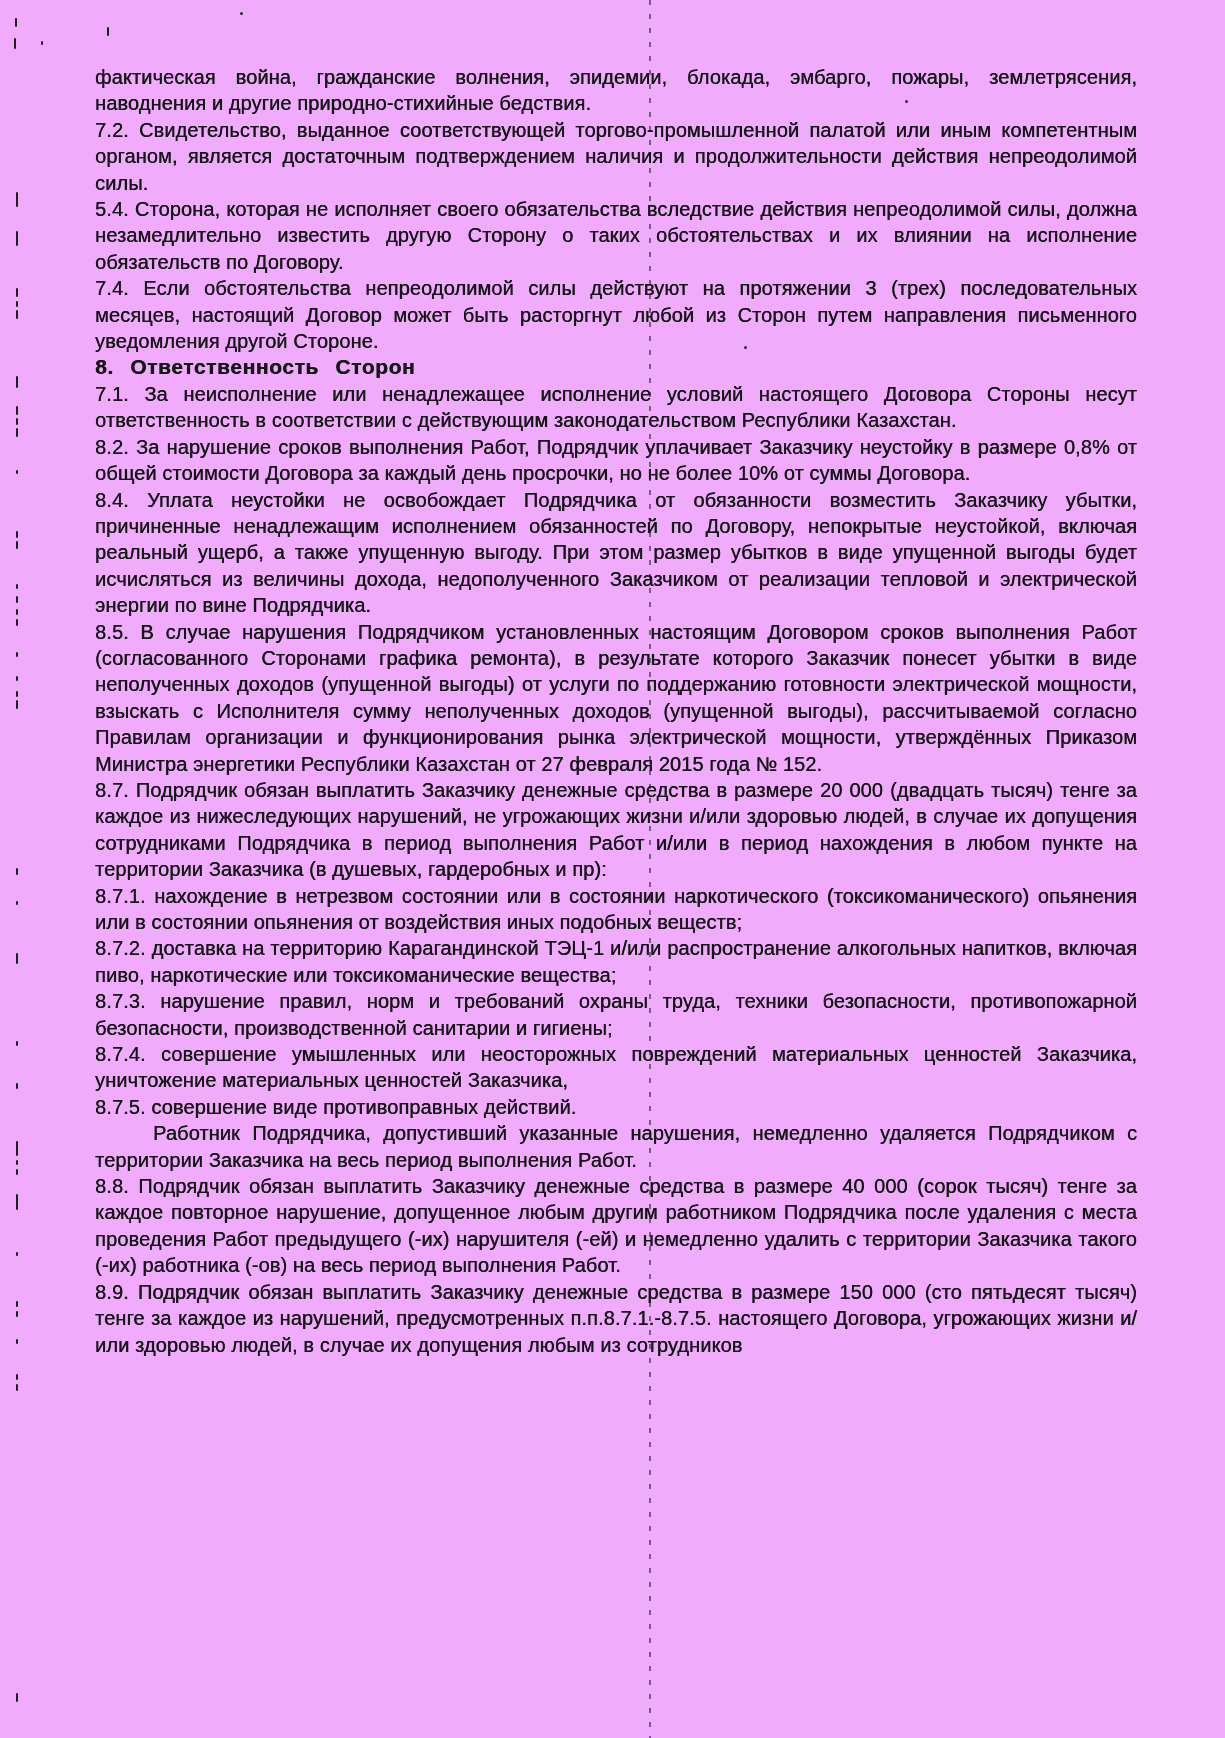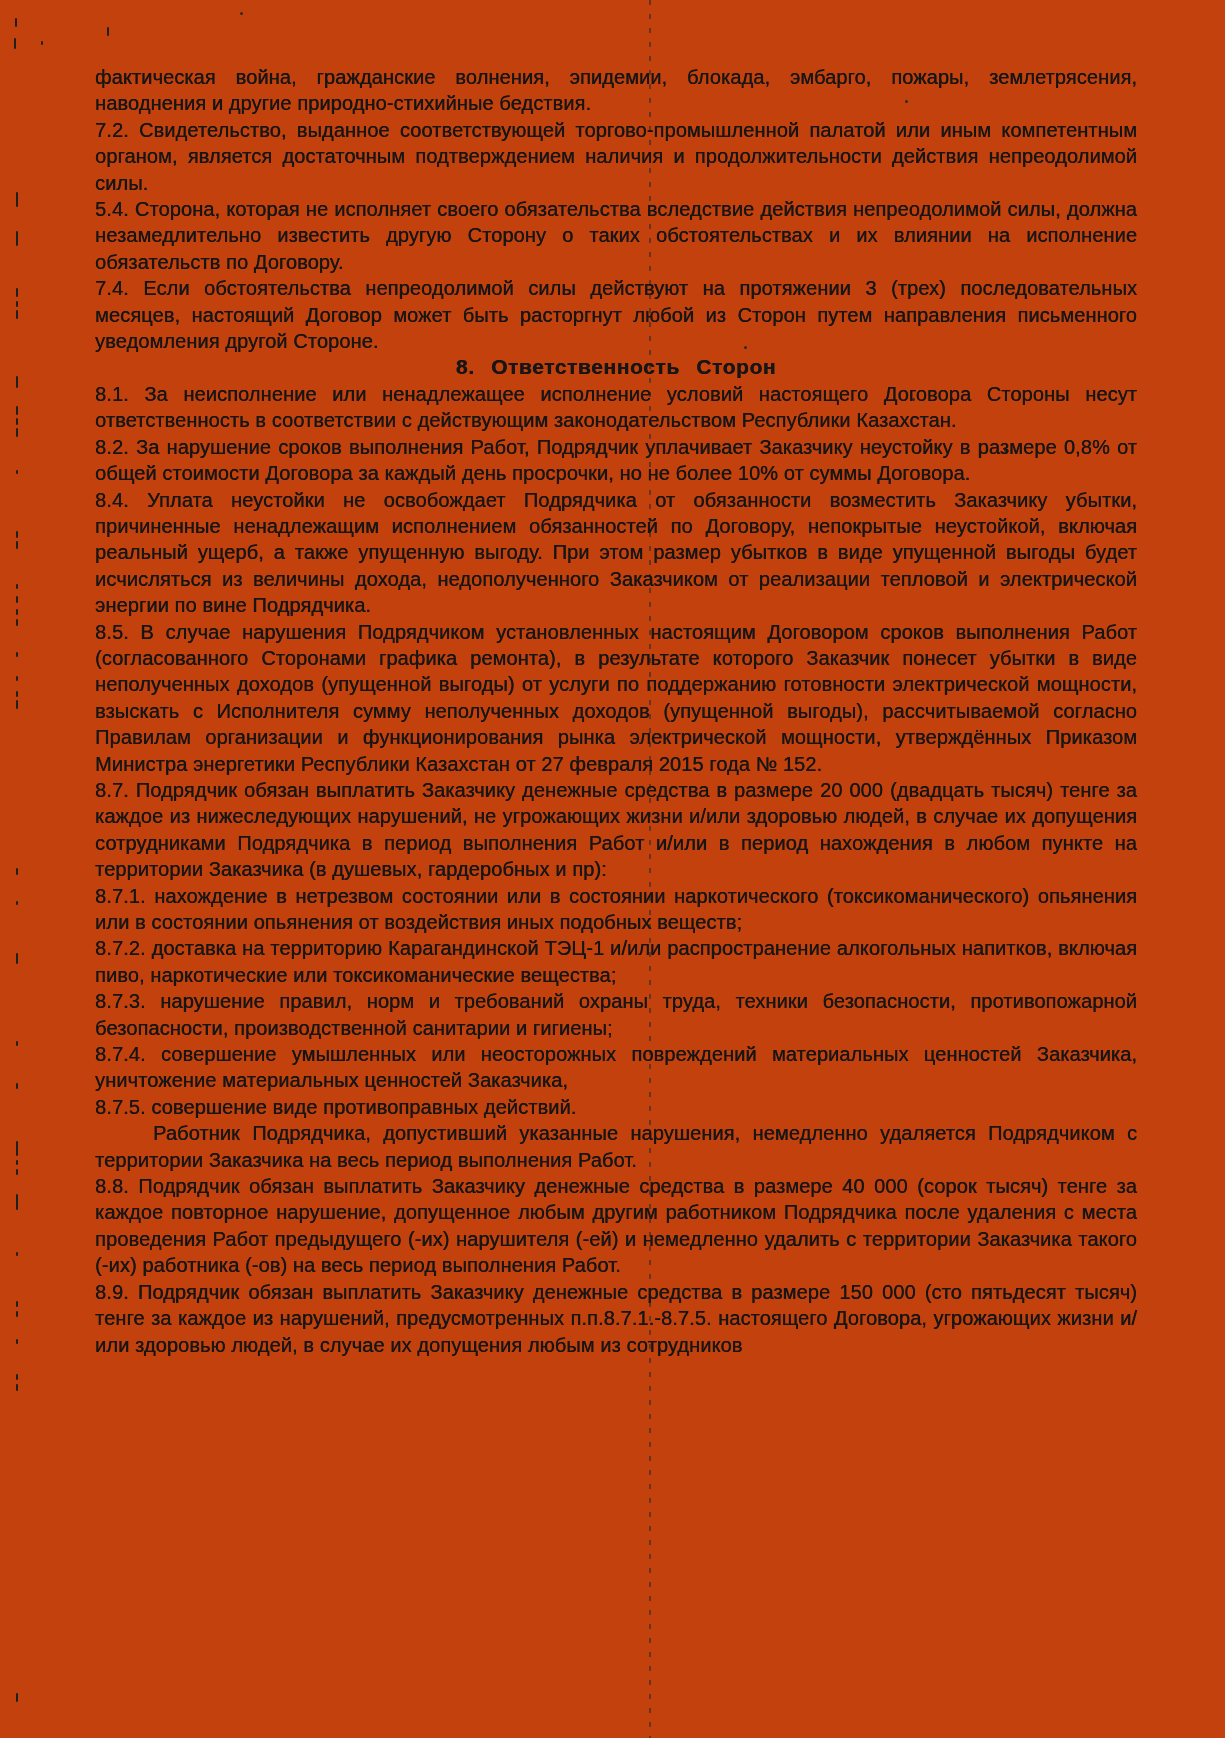--- a/index.html
+++ b/index.html
@@ -1,20 +1,20 @@
 <!DOCTYPE html>
 <html lang="ru"><head>
 <meta charset="utf-8">
 <style>
   html,body { margin:0; padding:0; background:#e9e9e9; }
   .page {
     position:relative;
     width:1225px; height:1738px;
     margin:0 auto;
-    background:#c2410c;
+    background:#f0abfc;
     overflow:hidden;
     font-family:"Liberation Sans", sans-serif;
     color:#161616;
   }
   
   .fold-line {
     position:absolute; left:649px; top:0; width:2px; height:1738px;
     background:repeating-linear-gradient(to bottom,
       rgba(45,45,45,0.62) 0 5px, transparent 5px 14px);
     pointer-events:none;
@@ -27,21 +27,21 @@
     position:absolute; left:95px; top:64px; width:1042px;
     font-size:20px; line-height:26.4px;
     text-align:justify;
     letter-spacing:0.1px;
     text-shadow:0.35px 0 0 currentColor; 
   }
   .text-block p { margin:0; }
   .section-heading {
     margin:60px 0 36px 0;
     font-size:21px; font-weight:700;
-    text-align:center;
+    text-align:left;
     word-spacing:10px; letter-spacing:0.6px;
     text-shadow:0.4px 0 0 currentColor;
   }
   .indent { text-indent:58px; }
 </style>
 </head>
 <body>
 
 <div class="page">
 
@@ -94,21 +94,21 @@
   <div class="speck" style="left:1004px;top:449px"></div>
 
   <div class="text-block">
     <p>фактическая война, гражданские волнения, эпидемии, блокада, эмбарго,  пожары, землетрясения, наводнения и другие природно-стихийные бедствия.</p>
     <p>7.2. Свидетельство, выданное соответствующей торгово-промышленной палатой или иным компетентным органом, является достаточным подтверждением наличия и продолжительности действия непреодолимой силы.</p>
     <p>5.4. Сторона, которая не исполняет своего обязательства вследствие действия непреодолимой силы, должна незамедлительно известить другую Сторону о таких обстоятельствах и их влиянии на исполнение обязательств по Договору.</p>
     <p>7.4. Если обстоятельства непреодолимой силы действуют на протяжении 3 (трех) последовательных месяцев, настоящий Договор может быть расторгнут любой из Сторон путем направления письменного уведомления другой Стороне.</p>
 
     <p class="section-heading">8. Ответственность Сторон</p>
 
-    <p>8.1. За неисполнение или ненадлежащее исполнение условий настоящего Договора Стороны несут ответственность в соответствии с действующим законодательством Республики Казахстан.</p>
+    <p>7.1. За неисполнение или ненадлежащее исполнение условий настоящего Договора Стороны несут ответственность в соответствии с действующим законодательством Республики Казахстан.</p>
     <p>8.2. За нарушение сроков выполнения Работ, Подрядчик уплачивает Заказчику неустойку в размере 0,8% от общей стоимости Договора за каждый  день просрочки, но не более 10%  от суммы Договора.</p>
     <p>8.4. Уплата неустойки не освобождает Подрядчика от обязанности возместить Заказчику убытки, причиненные ненадлежащим исполнением обязанностей по Договору, непокрытые неустойкой, включая реальный ущерб, а также упущенную выгоду. При этом размер убытков в виде упущенной выгоды будет исчисляться из величины дохода, недополученного Заказчиком от реализации тепловой и электрической энергии по вине Подрядчика.</p>
     <p>8.5. В случае нарушения Подрядчиком установленных настоящим Договором сроков выполнения Работ (согласованного Сторонами графика ремонта), в результате которого Заказчик понесет убытки в виде неполученных доходов (упущенной выгоды) от услуги по поддержанию готовности электрической мощности, взыскать с Исполнителя сумму неполученных доходов (упущенной выгоды), рассчитываемой согласно Правилам организации и функционирования рынка электрической мощности, утверждённых Приказом Министра энергетики Республики Казахстан от 27 февраля 2015 года № 152.</p>
     <p>8.7. Подрядчик обязан выплатить Заказчику денежные средства  в размере 20 000 (двадцать тысяч) тенге за каждое из нижеследующих нарушений, не угрожающих жизни и/или здоровью людей, в случае их допущения сотрудниками Подрядчика в период выполнения Работ и/или в период нахождения в любом пункте на территории Заказчика (в душевых, гардеробных и пр):</p>
     <p>8.7.1. нахождение в нетрезвом состоянии или в состоянии наркотического (токсикоманического) опьянения или в состоянии опьянения от воздействия иных подобных веществ;</p>
     <p>8.7.2. доставка на территорию Карагандинской ТЭЦ-1 и/или распространение алкогольных напитков, включая пиво, наркотические или токсикоманические вещества;</p>
     <p>8.7.3. нарушение правил, норм и требований охраны труда, техники безопасности, противопожарной безопасности, производственной санитарии и гигиены;</p>
     <p>8.7.4. совершение умышленных или неосторожных повреждений материальных ценностей Заказчика,  уничтожение материальных ценностей Заказчика,</p>
     <p>8.7.5. совершение виде противоправных действий.</p>
     <p class="indent">Работник Подрядчика, допустивший указанные нарушения, немедленно удаляется Подрядчиком с территории Заказчика на весь период выполнения Работ.</p>

